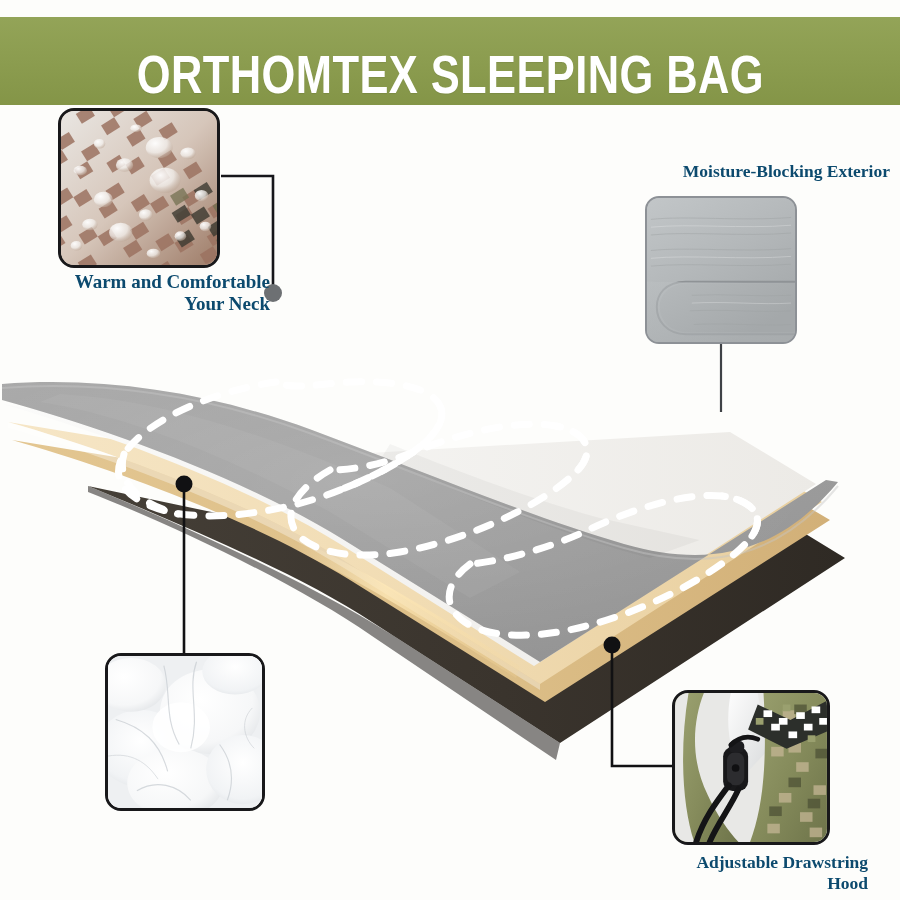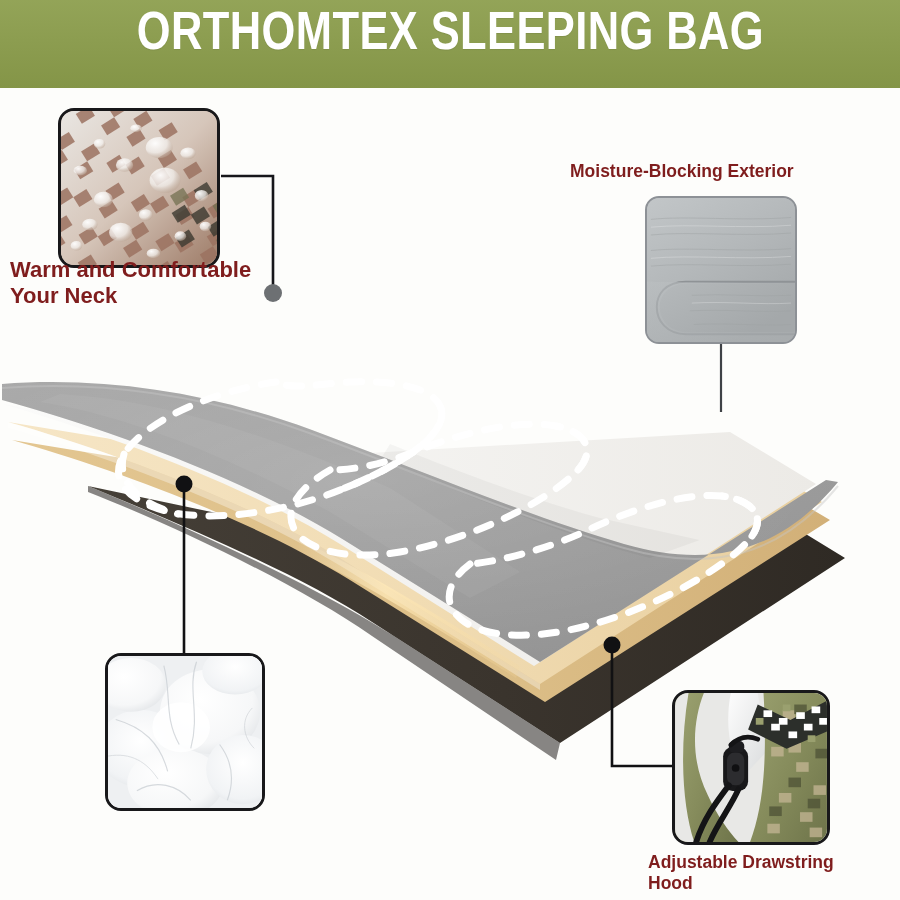--- a/index.html
+++ b/index.html
@@ -8,23 +8,23 @@
     width:900px;height:900px;
     background:#fdfdfb;
     font-family:"Liberation Sans", sans-serif;
     overflow:hidden;
     position:relative;
   }
   #stage{position:relative;width:900px;height:900px;overflow:hidden;background:#fdfdfb;}
 
   
   #header-banner{
-    position:absolute;left:0;top:0;width:900px;height:88px;
+    position:absolute;left:0;top:17px;width:900px;height:88px;
     background:#8b9d4b;
-    display:flex;align-items:flex-start;justify-content:center;
+    display:flex;align-items:flex-end;justify-content:center;
   }
   #header-banner .sheen{
     position:absolute;left:0;top:0;width:100%;height:100%;
     background:linear-gradient(180deg,rgba(255,255,255,.07) 0%,rgba(0,0,0,.05) 100%);
     pointer-events:none;
   }
   #header-title{
     position:relative;
     color:#ffffff;
     font-size:53px;
@@ -55,31 +55,31 @@
   
   #inset-exterior{left:645px;top:196px;width:152px;height:148px;background:#b3b7b9;}
   
   #inset-fill{left:105px;top:653px;width:160px;height:158px;background:#f4f5f6;}
   
   #inset-hood{left:672px;top:690px;width:158px;height:155px;background:#8d8f6a;}
 
   
   .caption{
     position:absolute;
-    color:#7f1d1d;
+    color:#0c4a6e;
     font-weight:bold;
-    font-family:Liberation Sans, sans-serif;
-    text-align:left;
+    font-family:Liberation Serif, serif;
+    text-align:right;
     line-height:1.18;
     white-space:pre-line;
   }
-  #cap-neck{left:10px;top:257px;width:260px;font-size:22px;}
+  #cap-neck{left:10px;top:271px;width:260px;font-size:19px;}
   #cap-exterior{left:570px;top:161px;width:320px;font-size:17.5px;}
   #cap-fill{left:48px;top:819px;width:280px;font-size:17.5px;}
-  #cap-hood{left:648px;top:852px;width:240px;font-size:17.5px;}
+  #cap-hood{left:628px;top:852px;width:240px;font-size:17.5px;}
 </style>
 </head>
 <body>
 
 <div id="stage">
 
   <div id="header-banner">
     <div class="sheen"></div>
     <div id="header-title">ORTHOMTEX SLEEPING BAG</div>
   </div>

